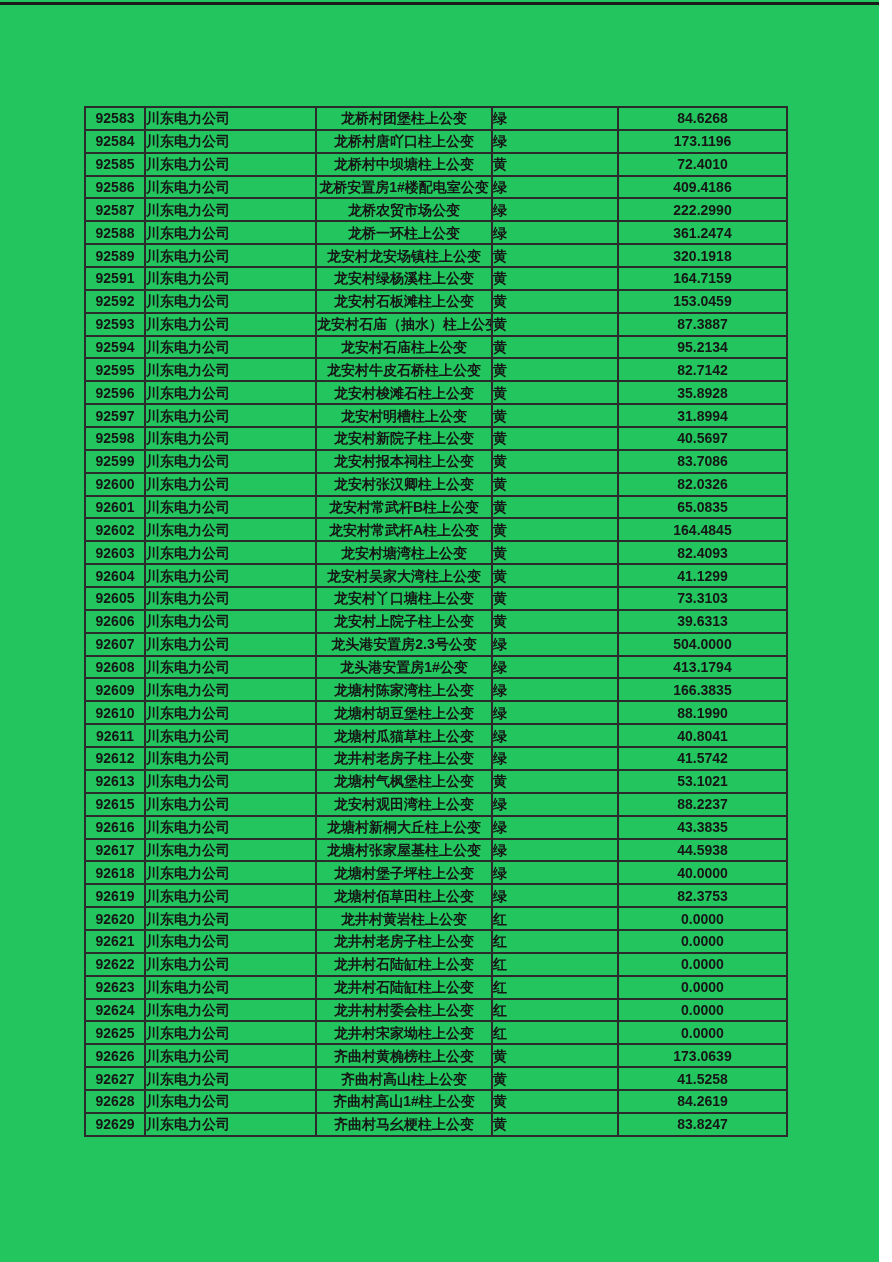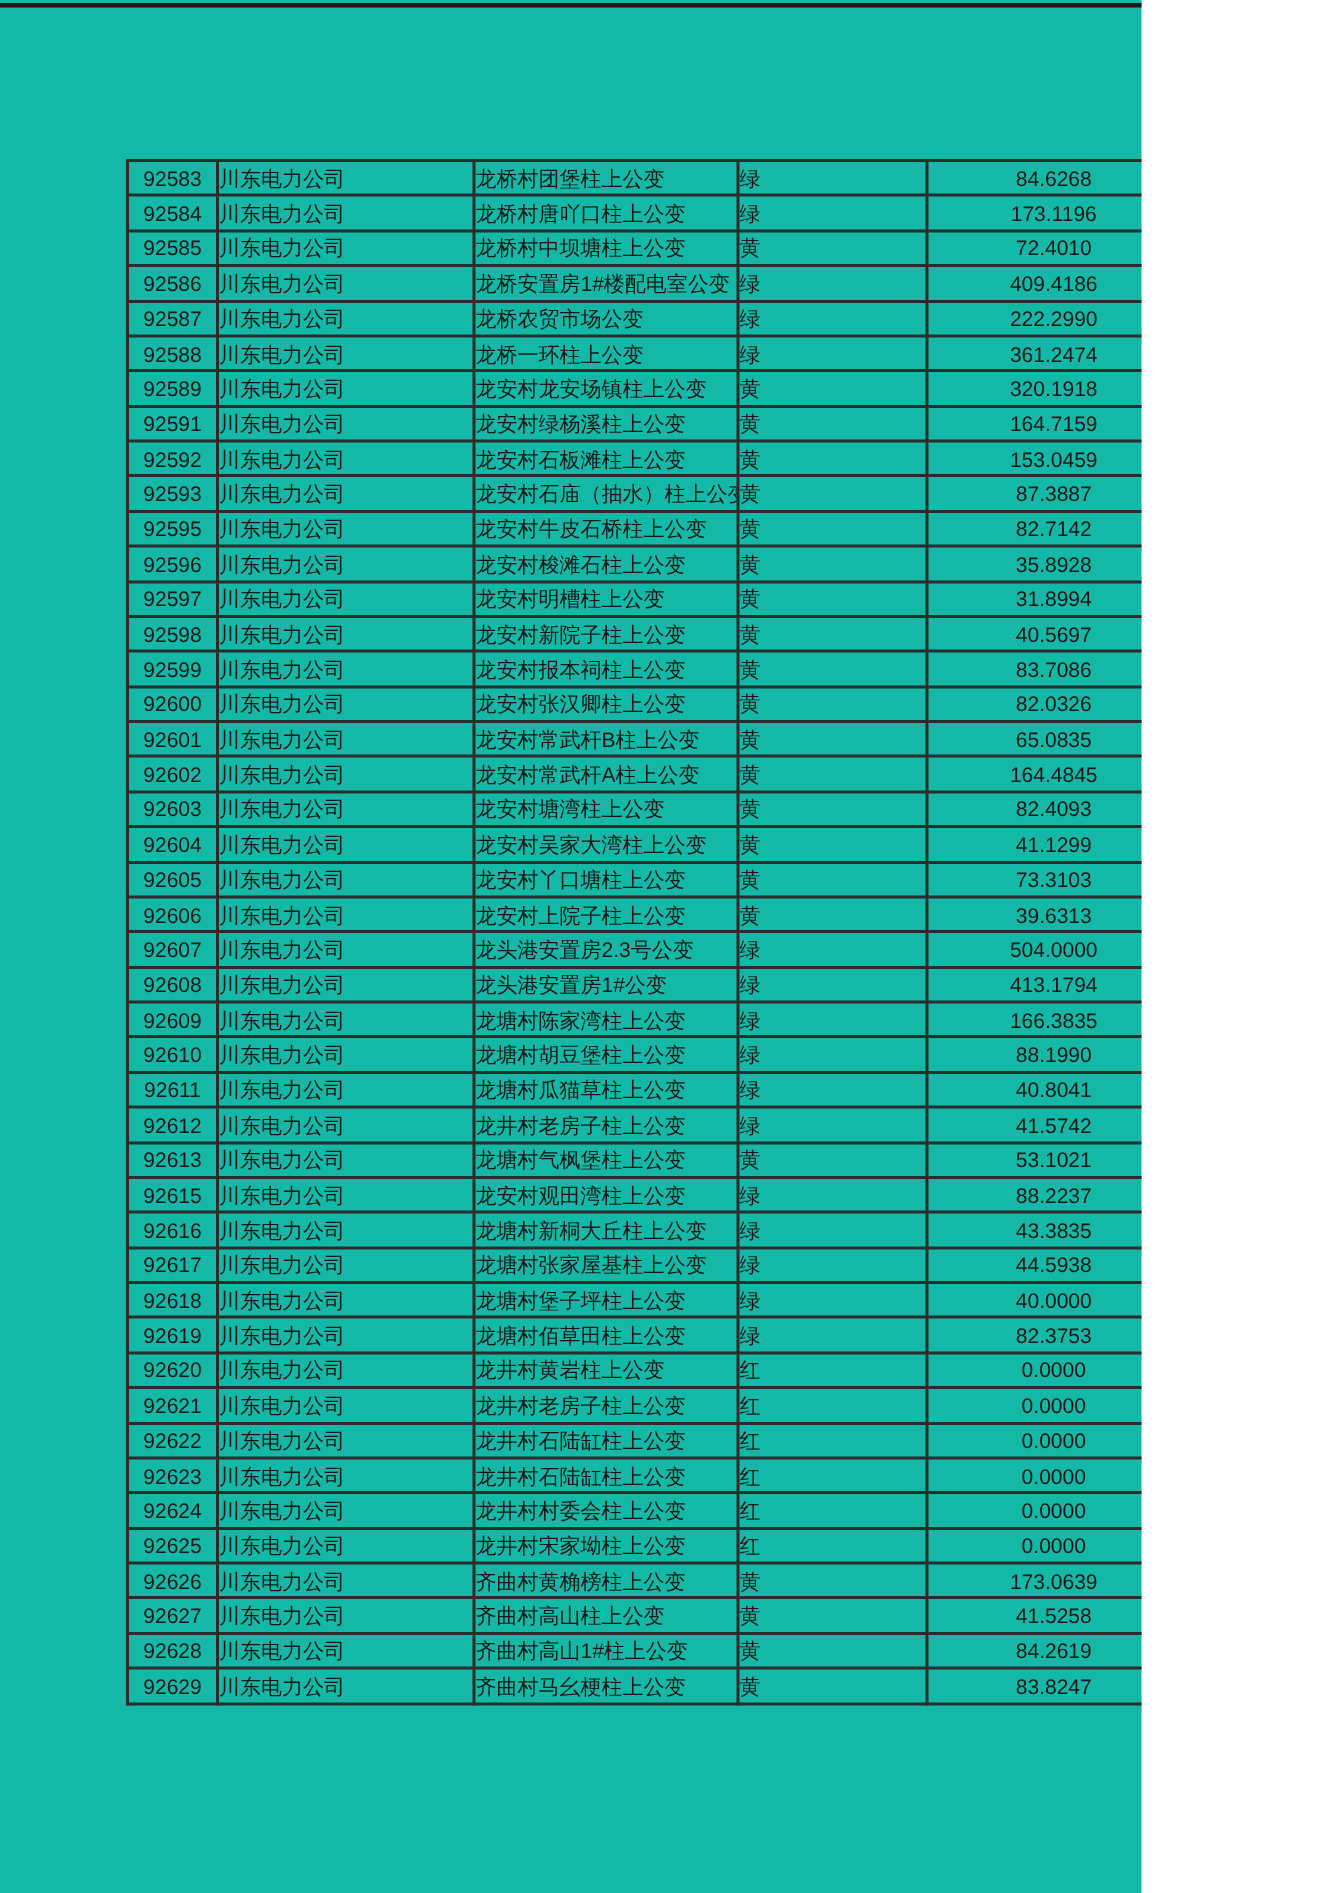--- a/index.html
+++ b/index.html
@@ -2,25 +2,26 @@
 <html><head>
 <meta charset="utf-8">
 <style>
   html, body {
     margin: 0;
     padding: 0;
     background: #ffffff;
   }
   .page {
     position: relative;
-    width: 761px;
+    width: 879px;
     height: 1262px;
-    background: #14b8a6;
+    background: #22c55e;
     font-family: "Liberation Sans", sans-serif;
     overflow: hidden;
+    font-weight: bold;
   }
   .top-rule {
     position: absolute;
     left: 0;
     top: 2px;
     width: 888px;
     height: 3px;
     background: #1b1b1b;
   }
   .right-edge-line {
@@ -45,21 +46,21 @@
     font-size: 14px;
     color: #161616;
     padding: 0;
     line-height: 1;
     white-space: nowrap;
     overflow: hidden;
     vertical-align: middle;
   }
   td.col-id      { text-align: center; }
   td.col-company { padding-left: 7px; }
-  td.col-name    { padding-left: 5px; }
+  td.col-name    { padding-left: 5px; text-align: center; }
   td.col-status  { padding-left: 5px; }
   td.col-value   { text-align: center; }
 </style>
 </head>
 <body>
 
 <div class="page">
   <div class="top-rule"></div>
   <div class="right-edge-line"></div>
   <table class="data-table">
@@ -135,20 +136,27 @@
           <td class="col-value">153.0459</td>
         </tr>
         <tr>
           <td class="col-id">92593</td>
           <td class="col-company">川东电力公司</td>
           <td class="col-name">龙安村石庙（抽水）柱上公变</td>
           <td class="col-status">黄</td>
           <td class="col-value">87.3887</td>
         </tr>
         <tr>
+          <td class="col-id">92594</td>
+          <td class="col-company">川东电力公司</td>
+          <td class="col-name">龙安村石庙柱上公变</td>
+          <td class="col-status">黄</td>
+          <td class="col-value">95.2134</td>
+        </tr>
+        <tr>
           <td class="col-id">92595</td>
           <td class="col-company">川东电力公司</td>
           <td class="col-name">龙安村牛皮石桥柱上公变</td>
           <td class="col-status">黄</td>
           <td class="col-value">82.7142</td>
         </tr>
         <tr>
           <td class="col-id">92596</td>
           <td class="col-company">川东电力公司</td>
           <td class="col-name">龙安村梭滩石柱上公变</td>

